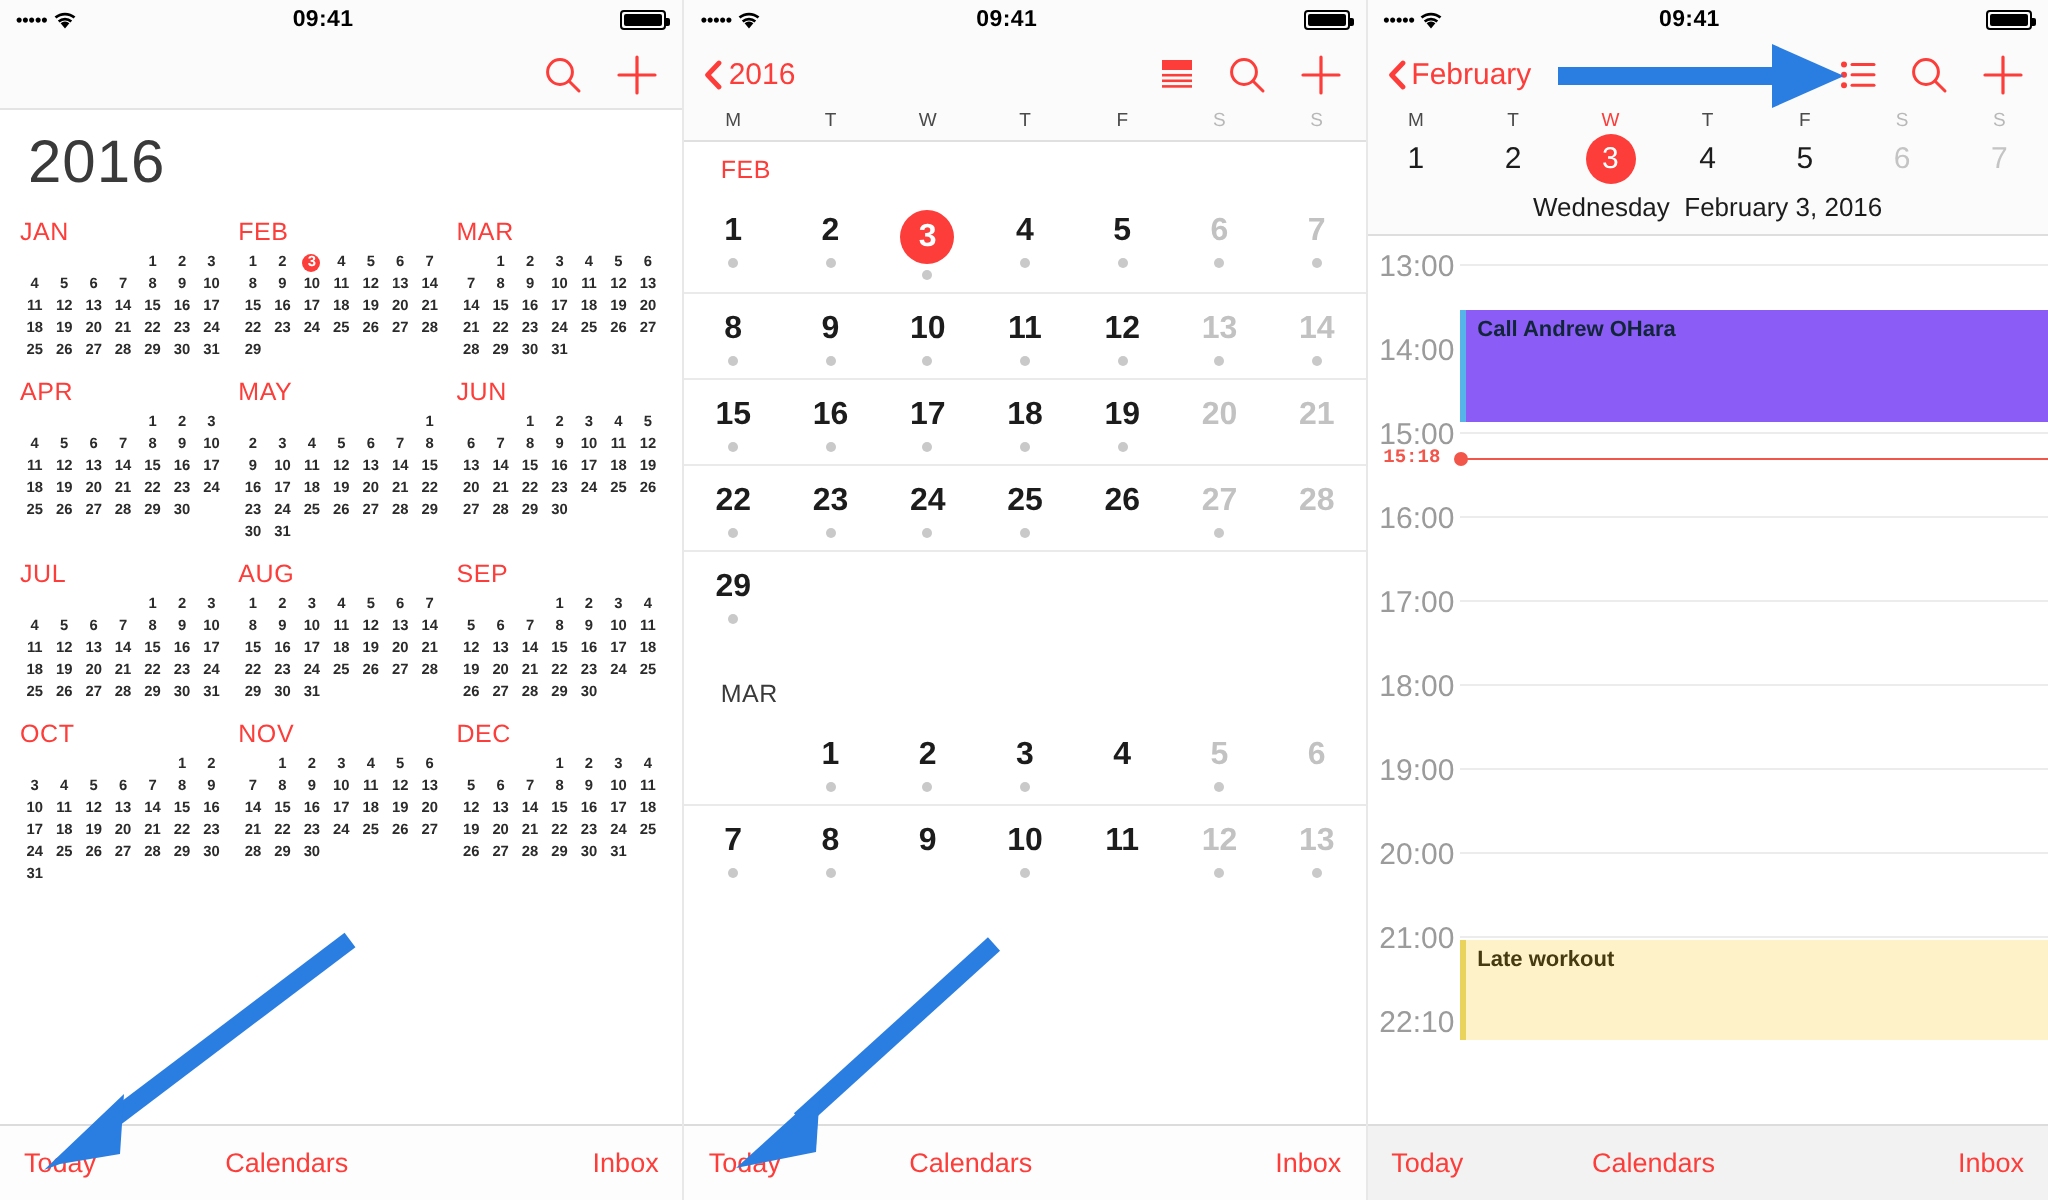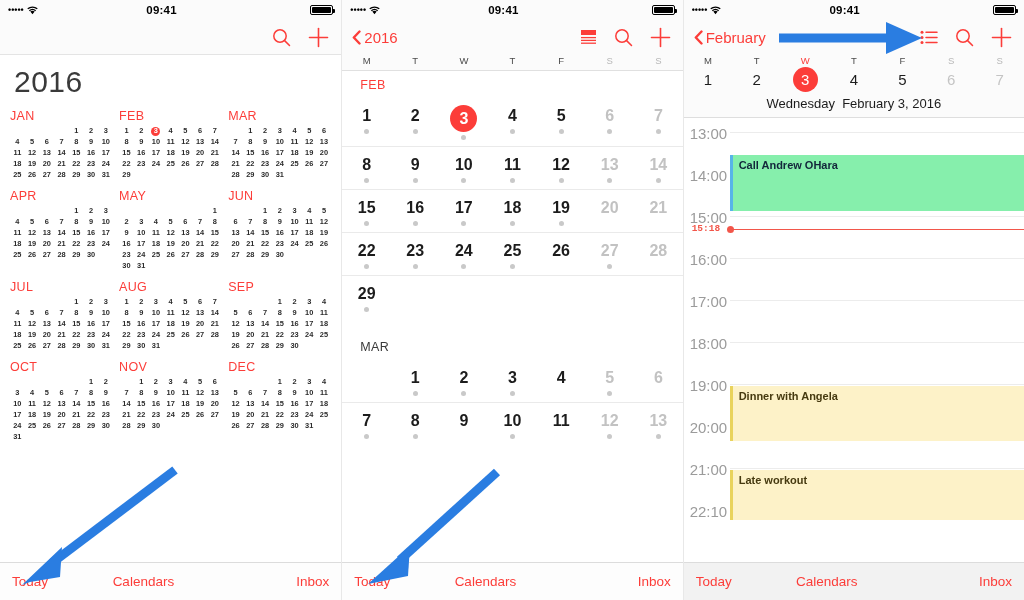--- a/index.html
+++ b/index.html
@@ -107,21 +107,21 @@
                        color: #fff; }
   .day-title { text-align: center; font-size: 13px; color: #1c1c1c; padding: 4px 0 2px 0; }
   .day-title b { font-weight: normal; }
   .timeline { flex: 1; position: relative; overflow: hidden; background: #fff;
               border-top: 1px solid #dedede; }
   .hourrow { position: absolute; left: 0; right: 0; height: 0; }
   .hourlabel { position: absolute; left: 6px; top: -7px; font-size: 15px; color: #9b9b9b; }
   .hourline { position: absolute; left: 46px; right: 0; top: 0; height: 1px; background: #ececec; }
   .evt { position: absolute; left: 46px; right: 0; border-left: 3px solid; padding: 4px 0 0 6px;
          font-size: 11px; font-weight: bold; overflow: hidden; cursor: pointer; }
-  .evt.blue { background: #86efac; border-left-color: #57b4e8; color: #12263a; }
+  .evt.blue { background: #8b5cf6; border-left-color: #57b4e8; color: #12263a; }
   .evt.yellow { background: #fdf2c8; border-left-color: #e9d35c; color: #463a10; }
   .nowline { position: absolute; left: 46px; right: 0; height: 1px; background: #f2564a; }
   .nowdot { position: absolute; left: 43px; width: 7px; height: 7px; border-radius: 50%;
             background: #f2564a; }
   .nowlabel { position: absolute; left: 8px; font-size: 9.5px; color: #f2564a; font-weight: bold; }
 
   
   .arrow { position: absolute; pointer-events: none; z-index: 40; }
 </style>
 </head>
@@ -1046,21 +1046,20 @@
         </div>
         <div class="hourrow" style="top: 350px;">
           <div class="hourlabel">21:00</div>
           <div class="hourline"></div>
         </div>
         <div class="hourrow" style="top: 392px;">
           <div class="hourlabel">22:10</div>
           <div class="hourline"></div>
         </div>
         <div class="evt blue" style="top: 37.1px; height: 55.86px;"><span>Call Andrew OHara</span></div>
-        <div class="evt yellow" style="top: 268.1px; height: 54.6px;"><span>Dinner with Angela</span></div>
         <div class="evt yellow" style="top: 352.1px; height: 50.4px;"><span>Late workout</span></div>
         <div class="nowline" style="top: 110.6px;"></div>
         <div class="nowdot" style="top: 107.6px;"></div>
         <div class="nowlabel" style="top: 104.6px; font-family: Liberation Mono, monospace;">15:18</div>
       </div>
 
     <div class="tabbar grayed">
       <div class="tab">Today</div>
       <div class="tab">Calendars</div>
       <div class="tab">Inbox</div>

